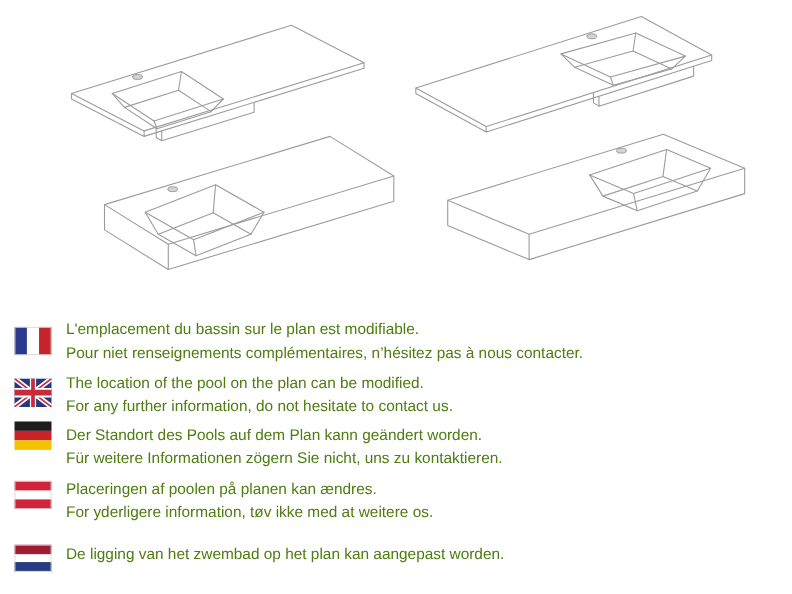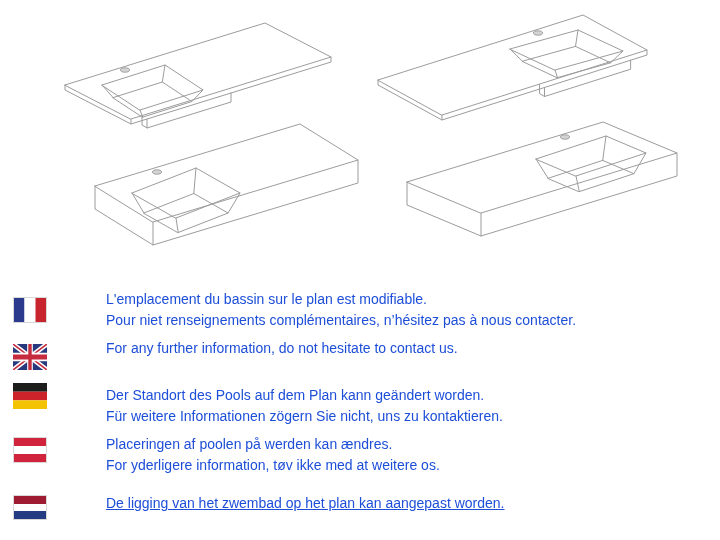--- a/index.html
+++ b/index.html
@@ -11,21 +11,21 @@
   .drawing{position:absolute;}
   .drawing svg{display:block;width:100%;height:100%;}
   .drawing path{fill:none;stroke:#9c9c9c;stroke-width:1;stroke-linejoin:round;stroke-linecap:round;}
   .drawing .faucet{fill:#d4d4d4;stroke:#8f8f8f;stroke-width:0.8;}
   
   .flag{position:absolute;left:13px;width:34px;height:26px;}
   .flag svg{display:block;width:100%;height:100%;}
   .flag-nl{height:25px;}
   .hairline{fill:none;stroke:#d8d8d8;stroke-width:1;}
   
-  .lang-text{position:absolute;left:60px;color:#1d4ed8;font-size:14px;line-height:21px;white-space:nowrap;margin-left:46px;}
+  .lang-text{position:absolute;left:60px;color:#4d7c0f;font-size:14px;line-height:21px;white-space:nowrap;}
 </style>
 </head>
 <body>
 
 <div class="canvas">
 
   <div class="drawing" style="left:60px;top:15px;width:275px;height:125px;">
     <svg viewBox="0 0 275 125">
       <path d="M5,70 L205,8 L271,42 L71,104 Z"></path>
       <path d="M5,70 L5,75 L71,109 L71,104 M71,109 L271,47 L271,42"></path>
@@ -91,20 +91,21 @@
     <div class="flag" style="top:344px;">
       <svg viewBox="0 0 60 30" preserveAspectRatio="none">
         <rect width="60" height="30" fill="#27387e"></rect>
         <path d="M0,0 L60,30 M60,0 L0,30" stroke-width="6" fill="none" stroke="#ffffff"></path>
         <path d="M0,0 L60,30 M60,0 L0,30" stroke-width="2" fill="none" stroke="#c62b3e"></path>
         <path d="M30,0 V30 M0,15 H60" stroke-width="10" fill="none" stroke="#ffffff"></path>
         <path d="M30,0 V30 M0,15 H60" stroke-width="6" fill="none" stroke="#c62b3e"></path>
       </svg>
     </div>
     <div class="lang-text" style="top:338px;">
+      <div>The location of the pool on the plan can be modified.</div>
       <div>For any further information, do not hesitate to contact us.</div>
     </div>
 
     <div class="flag" style="top:383px;">
       <svg viewBox="0 0 34 26">
         <rect x="0" y="0" width="34" height="8.7" fill="#1d1d1b"></rect>
         <rect x="0" y="8.7" width="34" height="8.6" fill="#cc2229"></rect>
         <rect x="0" y="17.3" width="34" height="8.7" fill="#f3c200"></rect>
       </svg>
     </div>
@@ -115,30 +116,30 @@
 
     <div class="flag" style="top:437px;">
       <svg viewBox="0 0 34 26">
         <rect x="0" y="0" width="34" height="9" fill="#d2233c"></rect>
         <rect x="0" y="9" width="34" height="8" fill="#ffffff"></rect>
         <rect x="0" y="17" width="34" height="9" fill="#d2233c"></rect>
         <rect class="hairline" x="0.5" y="0.5" width="33" height="25"></rect>
       </svg>
     </div>
     <div class="lang-text" style="top:434px;">
-      <div>Placeringen af poolen på werden kan ændres.</div>
+      <div>Placeringen af poolen på planen kan ændres.</div>
       <div>For yderligere information, tøv ikke med at weitere os.</div>
     </div>
 
     <div class="flag flag-nl" style="top:495px;">
       <svg viewBox="0 0 34 25">
         <rect x="0" y="0" width="34" height="9" fill="#9e1b32"></rect>
         <rect x="0" y="9" width="34" height="7" fill="#ffffff"></rect>
         <rect x="0" y="16" width="34" height="9" fill="#243c82"></rect>
         <rect class="hairline" x="0.5" y="0.5" width="33" height="24"></rect>
       </svg>
     </div>
-    <div class="lang-text" style="top:493px;text-decoration:underline;">
+    <div class="lang-text" style="top:493px;">
       <div>De ligging van het zwembad op het plan kan aangepast worden.</div>
     </div>
 
   </div>
 </div>
 
 </body></html>

